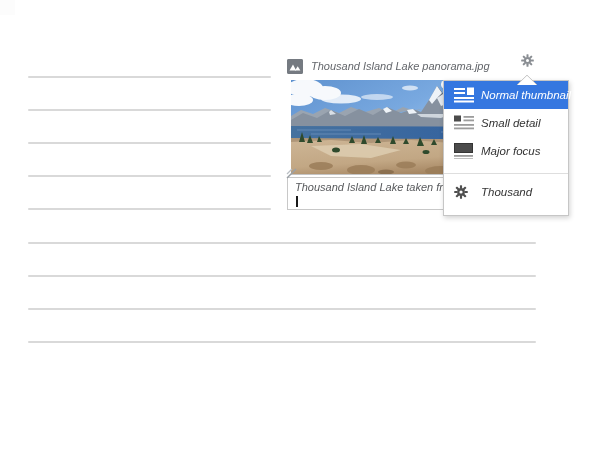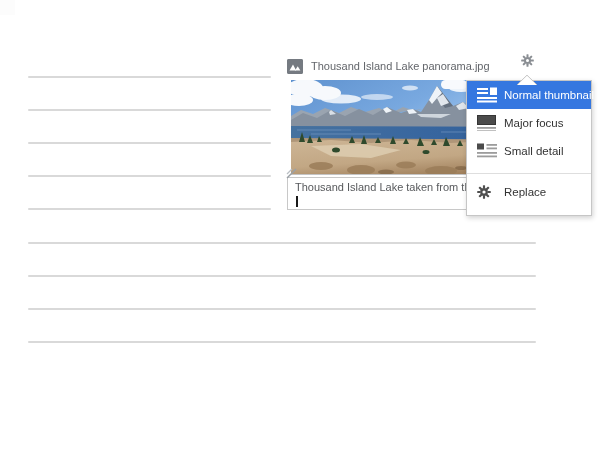--- a/index.html
+++ b/index.html
@@ -1,21 +1,21 @@
 <!DOCTYPE html>
 <html style="--accent: #3577e0;"><head>
 <meta charset="utf-8">
 <style>
   html,body{margin:0;padding:0;}
   body{
     width:614px;height:450px;position:relative;background:#ffffff;overflow:hidden;
     font-family:"Liberation Sans", sans-serif;
     -webkit-font-smoothing:antialiased;
   }
-  .abs{position:absolute;}
+  .abs{position:absolute;font-style:italic;}
 
   
   .corner-artifact{left:0;top:0;width:15px;height:15px;background:#fcfcfc;}
 
   
   .sk-line{position:absolute;left:28px;height:2px;background:#d9d9d9;border-radius:1px;}
   .sk-line.short{width:243px;}
   .sk-line.long{width:508px;}
 
   
@@ -38,21 +38,21 @@
   .cursor{display:inline-block;width:1.5px;height:11px;background:#1a1a1a;vertical-align:-1px;margin-left:1px;}
 
   
   .gear-btn{left:517px;top:53px;width:20px;height:18px;display:flex;align-items:center;justify-content:center;z-index:2;}
 
   
   .menu-caret{left:516px;top:71px;width:22px;height:11px;z-index:7;}
 
   
   .menu{
-    left:466px;top:80px;width:126px;background:#fff;
+    left:443px;top:80px;width:126px;background:#fff;
     border:1px solid #c6c6c6;box-sizing:border-box;z-index:6;
     box-shadow:1px 2px 5px rgba(0,0,0,0.18);
     padding-bottom:9px;
   }
   .menu-row{height:28px;display:flex;align-items:center;padding:0 8px 0 10px;cursor:default;}
   .menu-row .mi{width:20px;height:16px;flex:0 0 20px;margin-right:7px;display:flex;align-items:center;}
   .menu-row .ml{font-size:11.5px;color:#333;white-space:nowrap;}
   .menu-row.selected{background:var(--accent,#3577e0);}
   .menu-row.selected .ml{color:#fff;}
   .menu-divider{height:1px;background:#dedede;margin:8px 0 4px 0;}
@@ -239,39 +239,39 @@
           <rect x="0" y="13.5" width="20" height="2"></rect>
         </g>
       </svg>
     </span>
     <span class="ml">Normal thumbnail</span>
   </div>
 
   <div class="menu-row">
     <span class="mi">
       <svg width="20" height="16" viewBox="0 0 20 16">
-        <rect x="0.5" y="0.5" width="18" height="9" fill="#4b4b4b" stroke="#353535" stroke-width="1"></rect>
-        <rect x="0" y="12" width="19" height="1.8" fill="#9c9c9c"></rect>
-        <rect x="0" y="15" width="19" height="1" fill="#c0c0c0"></rect>
-      </svg>
-    </span>
-    <span class="ml">Major focus</span>
-  </div>
-
-  <div class="menu-row">
-    <span class="mi">
-      <svg width="20" height="16" viewBox="0 0 20 16">
         <rect x="0" y="0.5" width="7" height="6" fill="#4b4b4b"></rect>
         <rect x="9.5" y="1" width="10.5" height="1.8" fill="#9c9c9c"></rect>
         <rect x="9.5" y="4.5" width="10.5" height="1.8" fill="#9c9c9c"></rect>
         <rect x="0" y="9" width="20" height="1.8" fill="#9c9c9c"></rect>
         <rect x="0" y="12.5" width="20" height="1.8" fill="#9c9c9c"></rect>
       </svg>
     </span>
     <span class="ml">Small detail</span>
+  </div>
+
+  <div class="menu-row">
+    <span class="mi">
+      <svg width="20" height="16" viewBox="0 0 20 16">
+        <rect x="0.5" y="0.5" width="18" height="9" fill="#4b4b4b" stroke="#353535" stroke-width="1"></rect>
+        <rect x="0" y="12" width="19" height="1.8" fill="#9c9c9c"></rect>
+        <rect x="0" y="15" width="19" height="1" fill="#c0c0c0"></rect>
+      </svg>
+    </span>
+    <span class="ml">Major focus</span>
   </div>
 
   <div class="menu-divider"></div>
 
 
   <div class="menu-row">
     <span class="mi">
       <svg width="14" height="14" viewBox="0 0 13 13">
         <g fill="#4f4f4f">
           <circle cx="6.5" cy="6.5" r="3.6"></circle>
@@ -280,16 +280,16 @@
           <rect x="0.2" y="5.5" width="3" height="2" rx="0.5"></rect>
           <rect x="9.8" y="5.5" width="3" height="2" rx="0.5"></rect>
           <rect x="5.5" y="0.2" width="2" height="3" rx="0.5" transform="rotate(45 6.5 6.5)"></rect>
           <rect x="5.5" y="9.8" width="2" height="3" rx="0.5" transform="rotate(45 6.5 6.5)"></rect>
           <rect x="0.2" y="5.5" width="3" height="2" rx="0.5" transform="rotate(45 6.5 6.5)"></rect>
           <rect x="9.8" y="5.5" width="3" height="2" rx="0.5" transform="rotate(45 6.5 6.5)"></rect>
         </g>
         <circle cx="6.5" cy="6.5" r="1.5" fill="#ffffff"></circle>
       </svg>
     </span>
-    <span class="ml">Replace</span>
+    <span class="ml">Thousand</span>
   </div>
 
 </div>
 
 </body></html>

